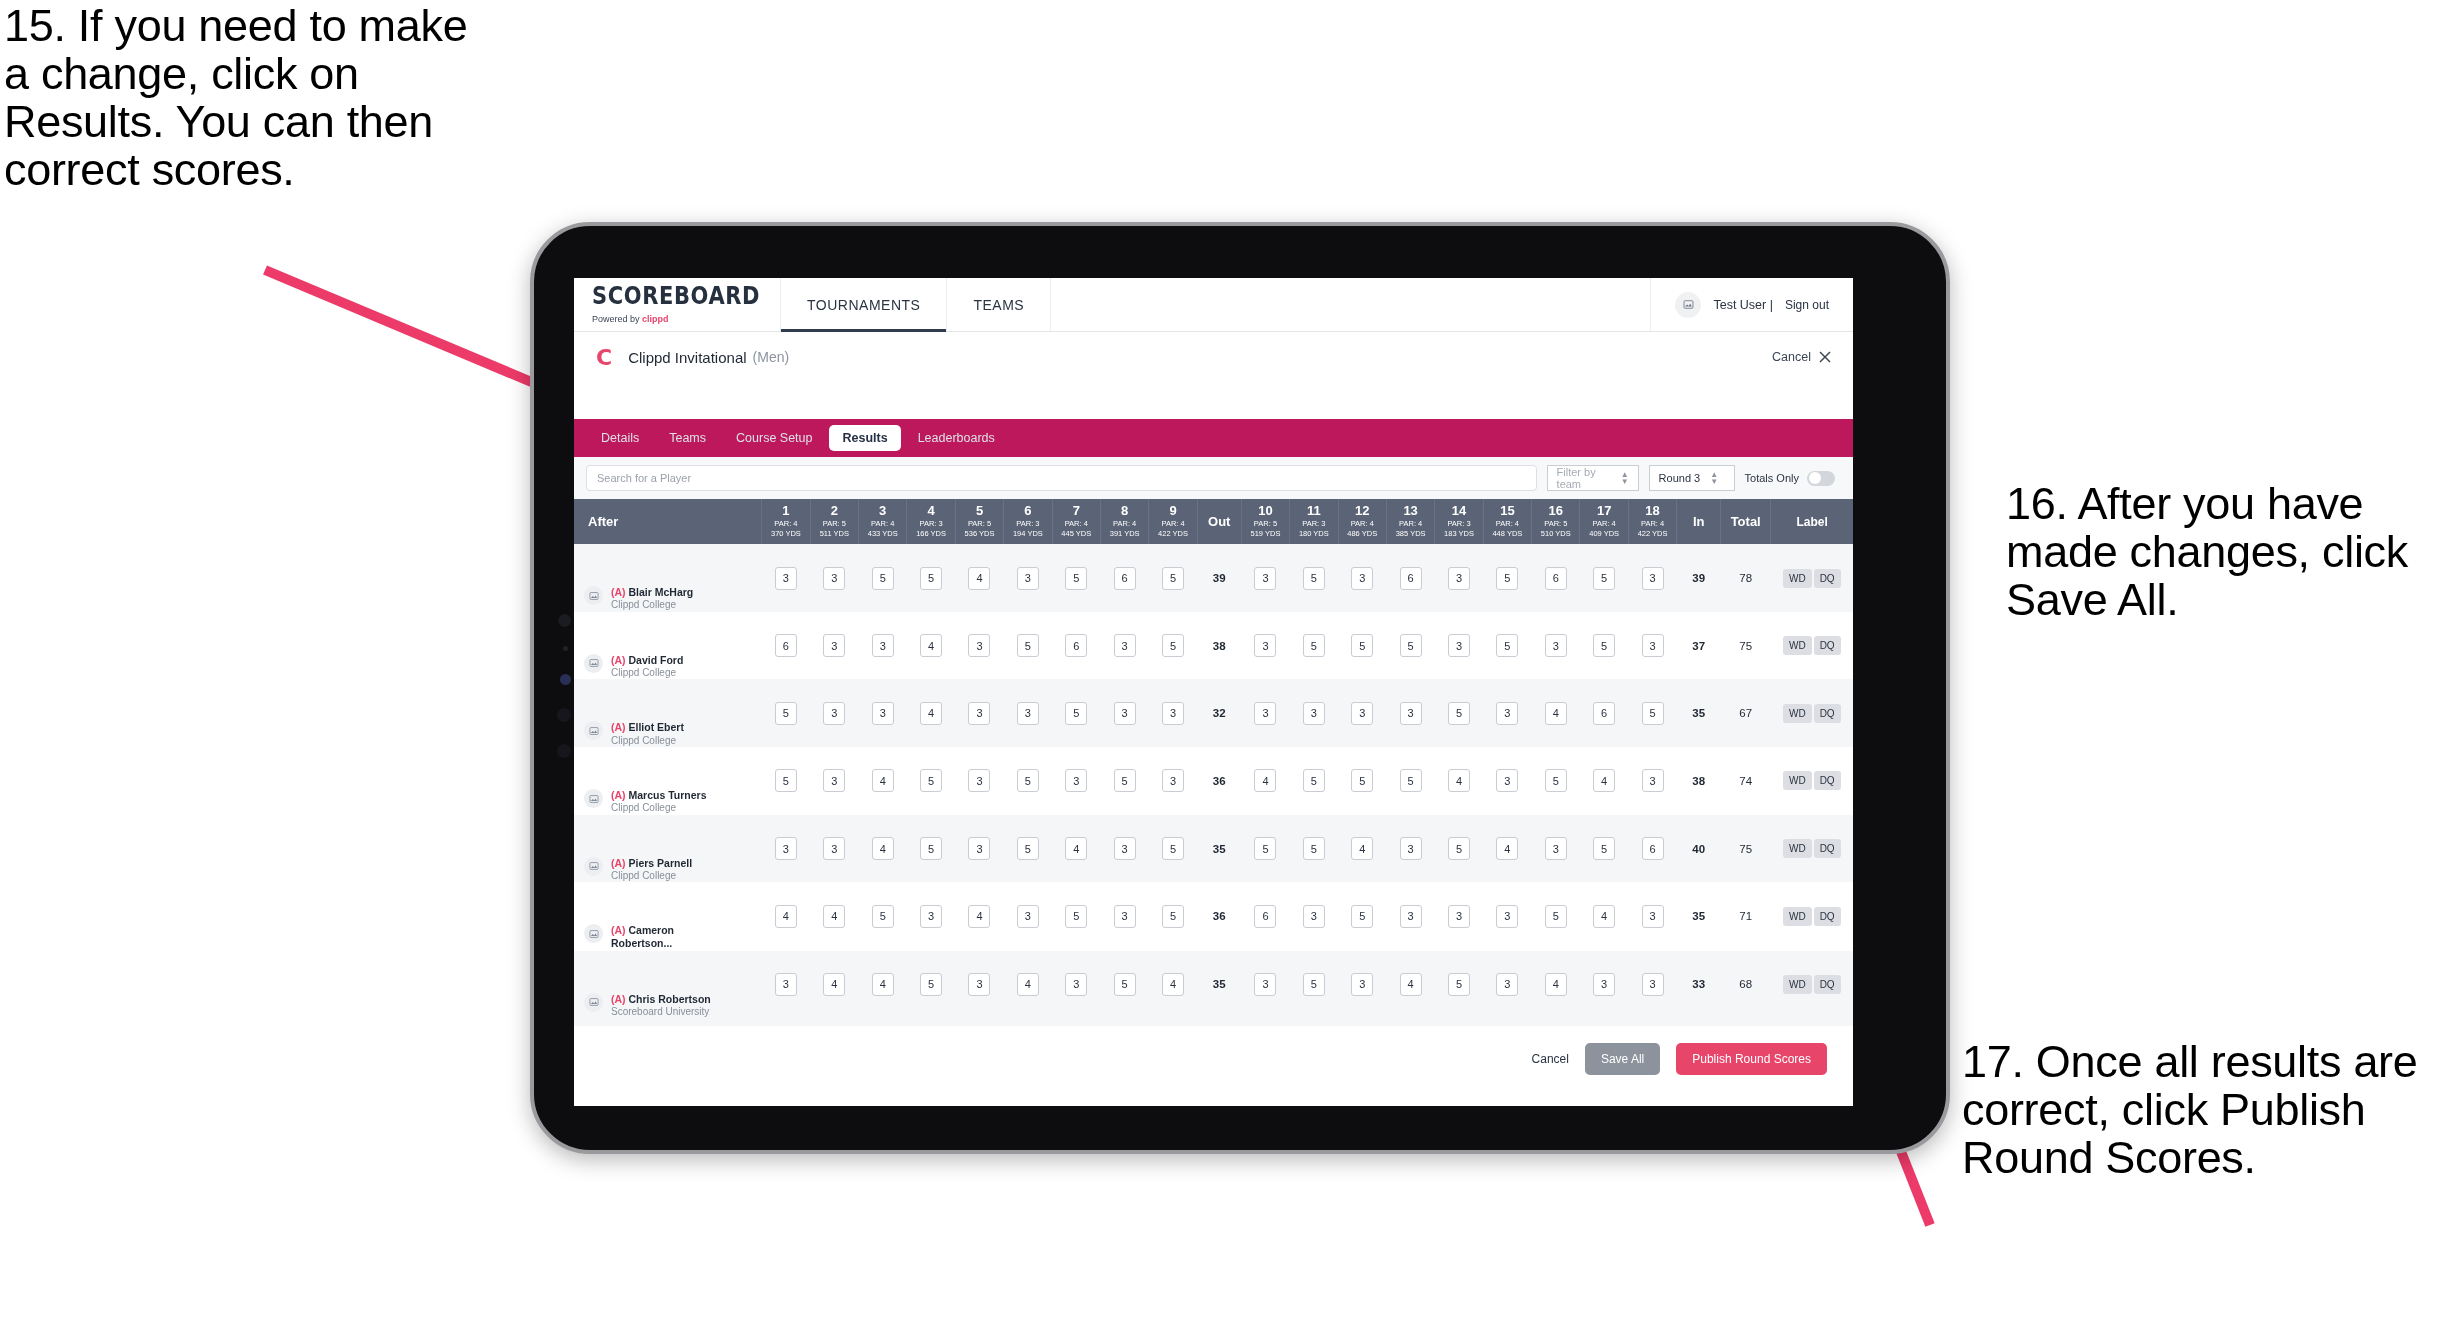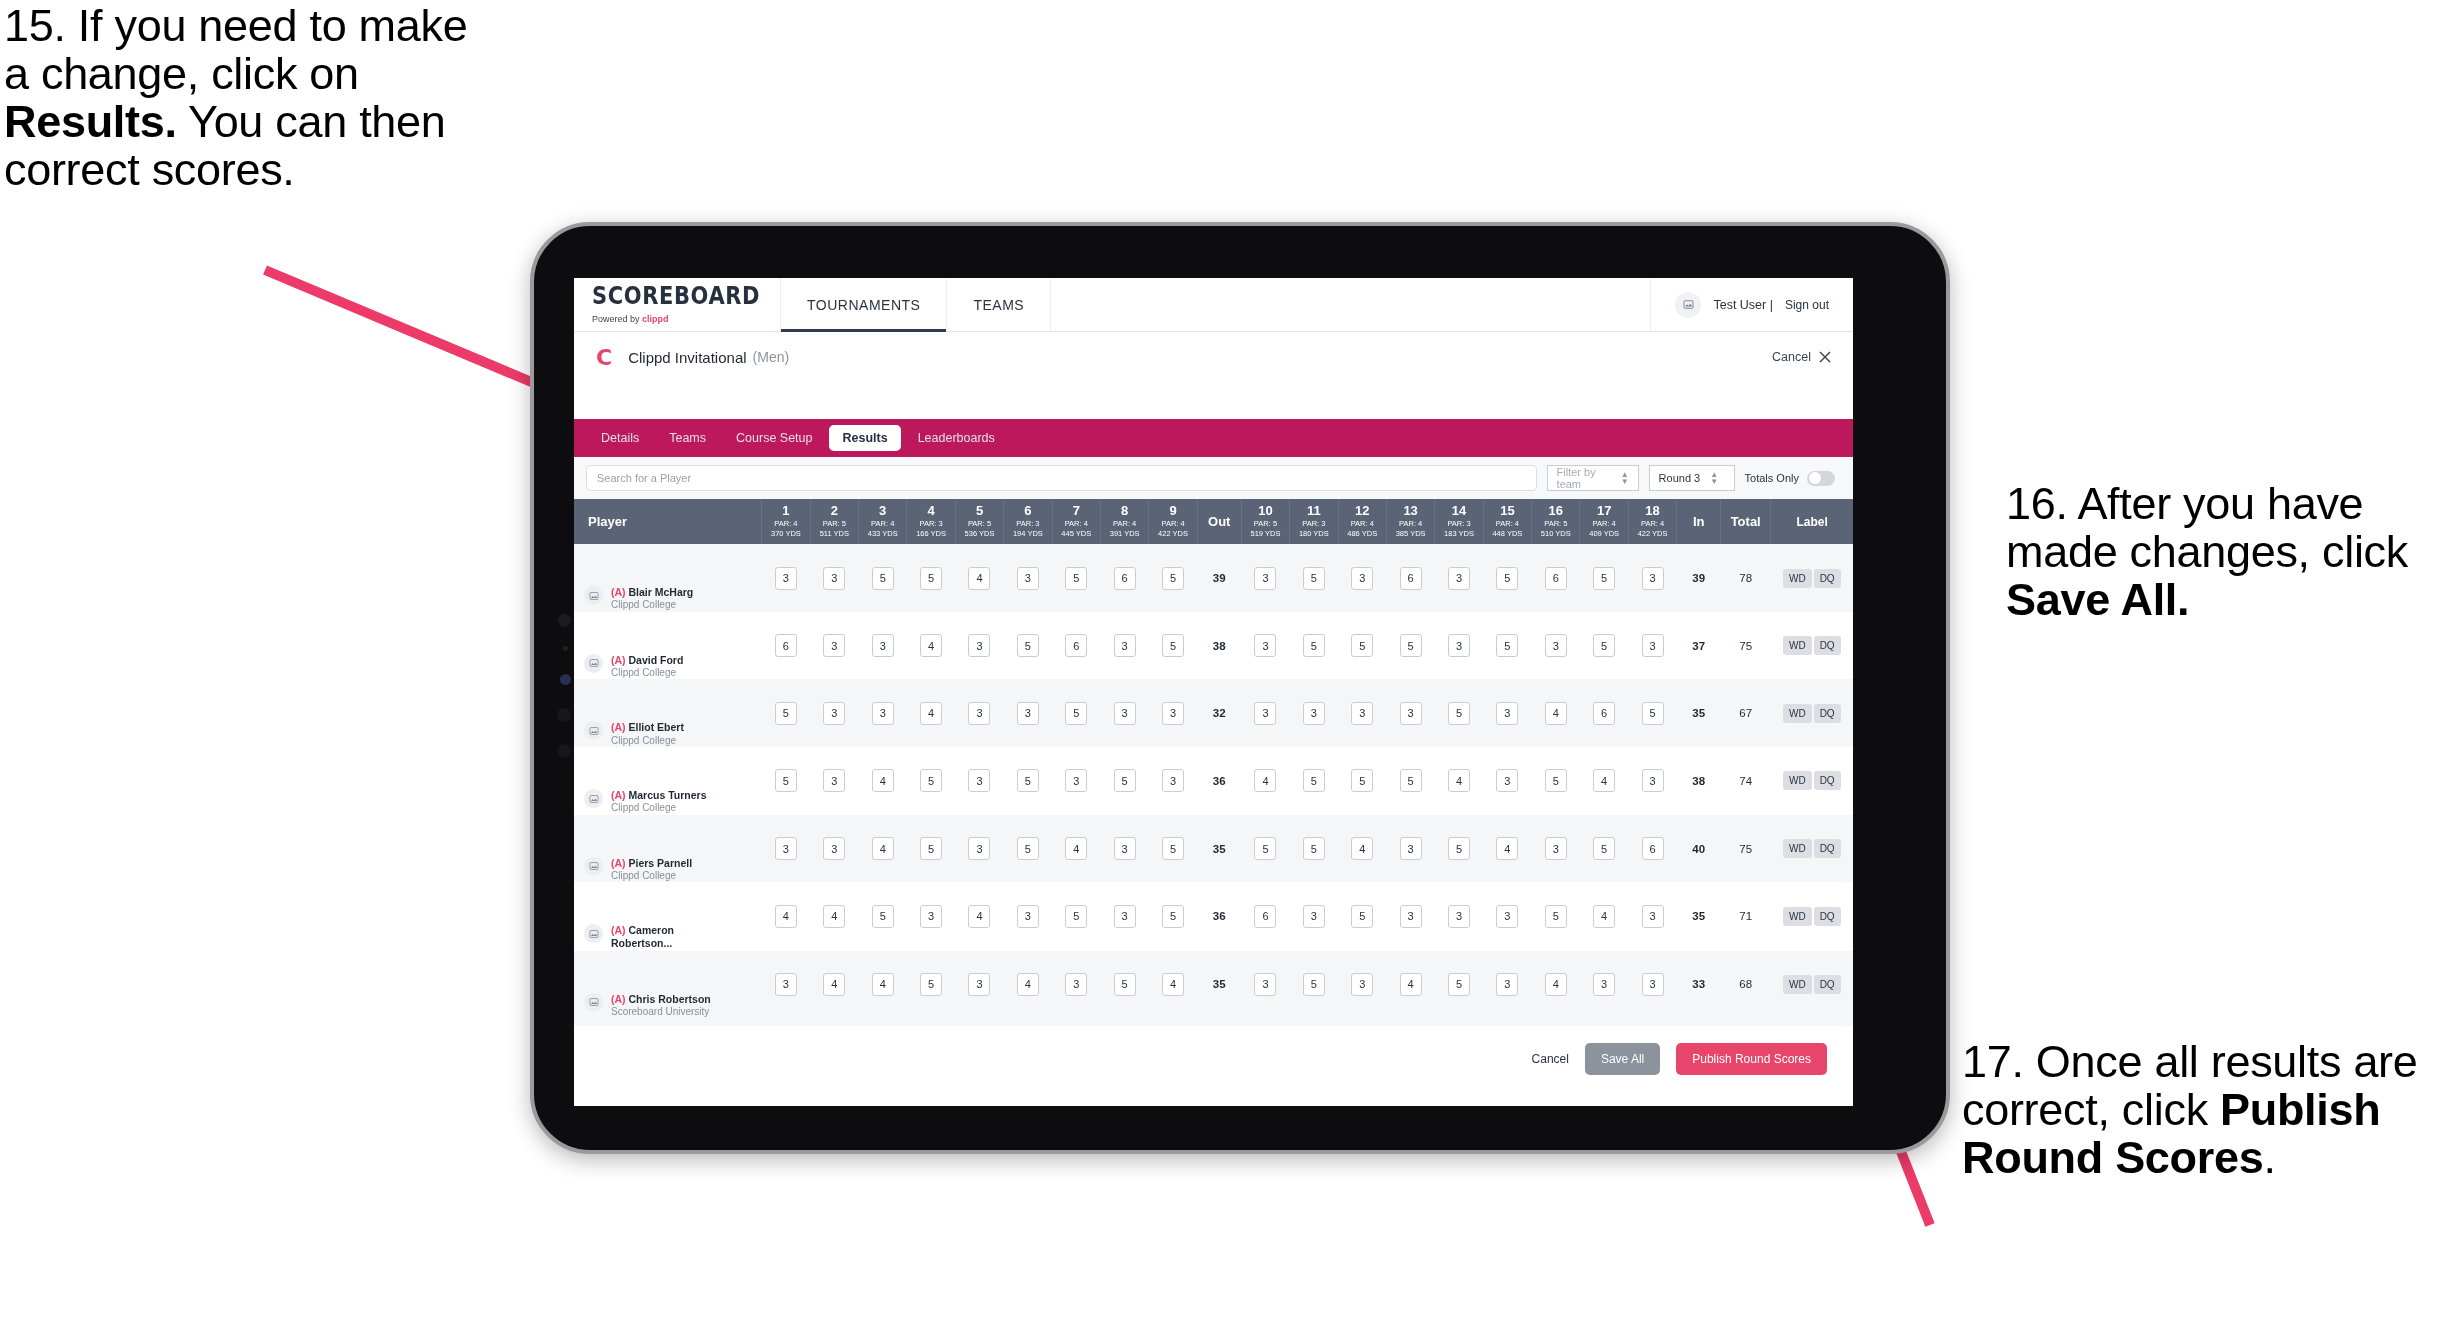--- a/index.html
+++ b/index.html
@@ -13,21 +13,21 @@
 
   
   .annot {
     position: absolute;
     color: #000;
     font-size: 45px;
     line-height: 1.07;
     letter-spacing: -0.3px;
     font-weight: 400;
   }
-  .annot b { font-weight: 700; text-align: center; }
+  .annot b { font-weight: 400; text-align: center; }
   #annot-15 { left: 4px; top: 2px; width: 470px; }
   #annot-16 { left: 2006px; top: 480px; width: 430px; }
   #annot-17 { left: 1962px; top: 1038px; width: 500px; }
 
   .arrow { position: absolute; pointer-events: none; }
 
   
   #tablet {
     position: absolute;
     left: 530px; top: 222px;
@@ -319,21 +319,21 @@
           <div class="toggle">
               <div class="knob"></div>
             </div>
         </div>
       </div>
 
       <div id="table-wrap" style="position: relative;">
         <table>
           <thead>
             <tr>
-              <th class="player-col">Player</th>
+              <th class="player-col">After</th>
               <th class="hole">
                   <div class="hn">1</div>
                   <div class="par">PAR: 4</div>
                   <div class="yds">370 YDS</div>
                 </th>
               <th class="hole">
                   <div class="hn">2</div>
                   <div class="par">PAR: 5</div>
                   <div class="yds">511 YDS</div>
                 </th>

